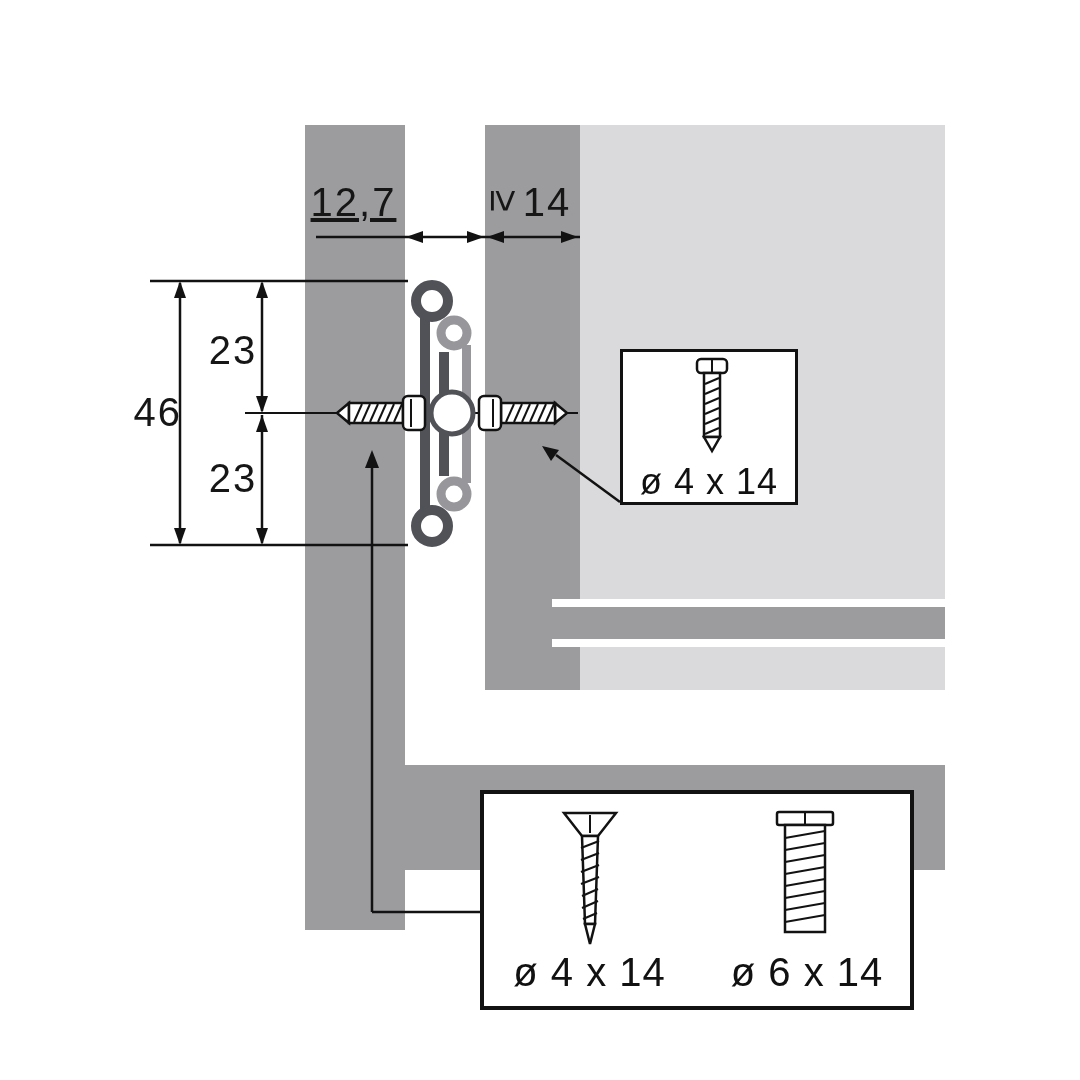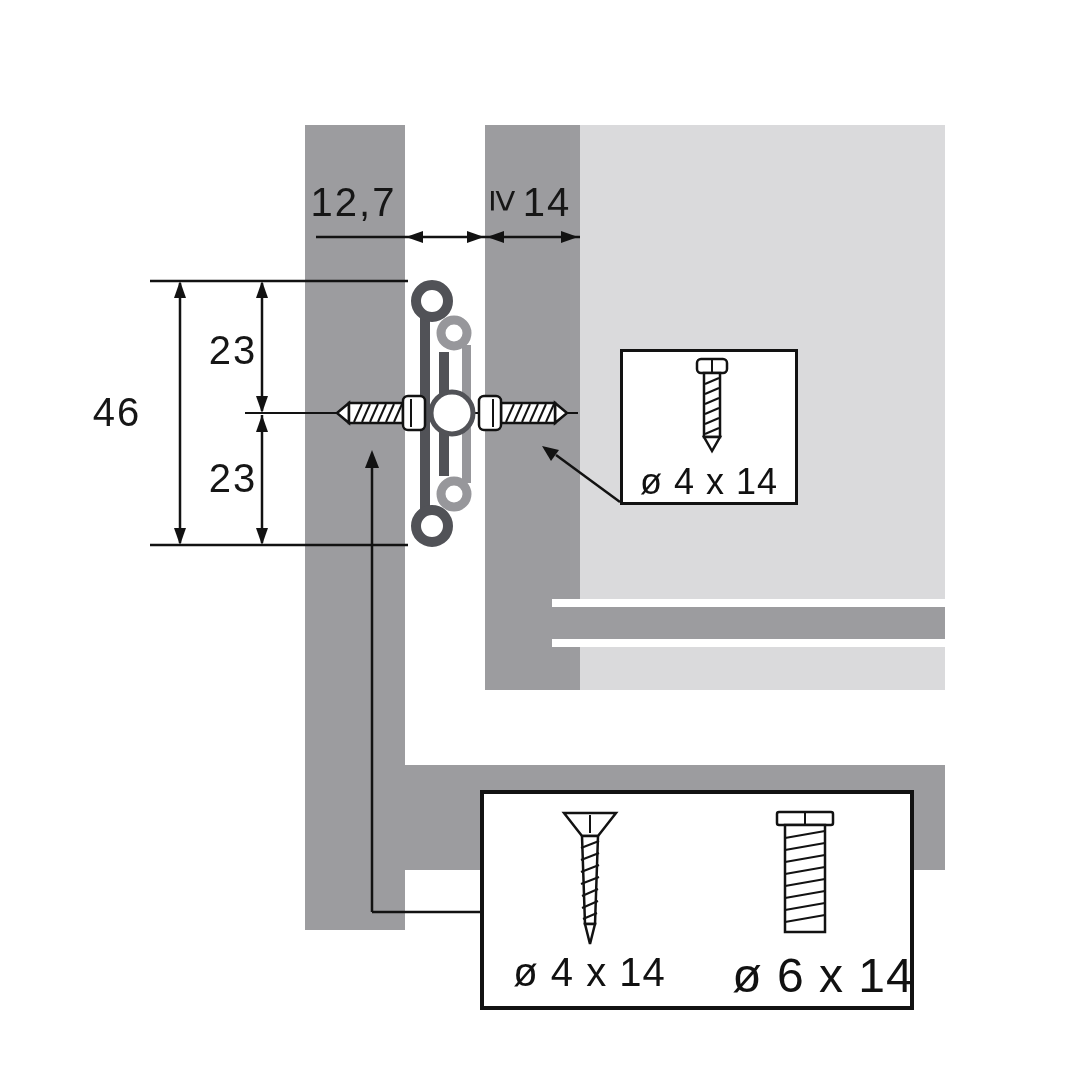--- a/index.html
+++ b/index.html
@@ -151,32 +151,32 @@
       <line x1="785" y1="850" x2="825" y2="843" stroke-width="2"></line>
       <line x1="785" y1="862" x2="825" y2="855" stroke-width="2"></line>
       <line x1="785" y1="874" x2="825" y2="867" stroke-width="2"></line>
       <line x1="785" y1="886" x2="825" y2="879" stroke-width="2"></line>
       <line x1="785" y1="898" x2="825" y2="891" stroke-width="2"></line>
       <line x1="785" y1="910" x2="825" y2="903" stroke-width="2"></line>
       <line x1="785" y1="922" x2="825" y2="915" stroke-width="2"></line>
     </g>
   </svg>
 
-  <div class="dim-label" style="left:305px;top:182px;width:97px;">12,7</div>
+  <div class="dim-label" style="left:305px;top:182px;width:97px;text-decoration:underline;">12,7</div>
 
   <div class="dim-label min-label" style="left:482px;top:182px;width:100px;">
     <span class="rot90">≥</span>
     <span>14</span>
   </div>
 
-  <div class="dim-label" style="left:82px;top:392px;width:70px;">46</div>
+  <div class="dim-label" style="left:112px;top:392px;width:70px;text-align:right;">46</div>
 
   <div class="dim-label" style="left:203px;top:330px;width:60px;">23</div>
 
   <div class="dim-label" style="left:203px;top:458px;width:60px;">23</div>
 
   <div class="callout-label" style="left:623px;top:464px;width:172px;font-size:36px;">ø 4 x 14</div>
 
   <div class="callout-label" style="left:497px;top:952px;width:185px;font-size:40px;">ø 4 x 14</div>
 
-  <div class="callout-label" style="left:728px;top:952px;width:190px;font-size:48px;">ø 6 x 14</div>
+  <div class="callout-label" style="left:712px;top:952px;width:190px;font-size:40px;">ø 6 x 14</div>
 
 </div>
 
 </body></html>

